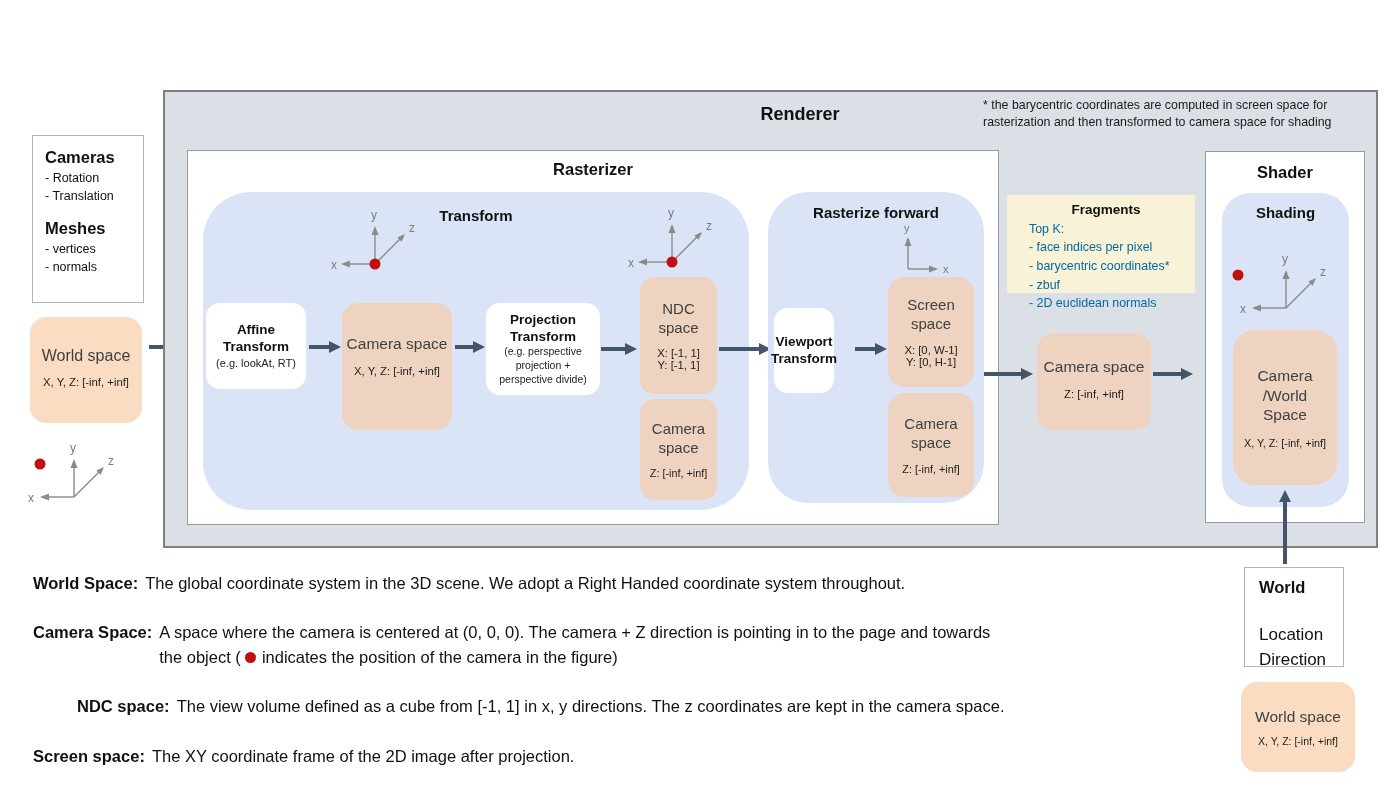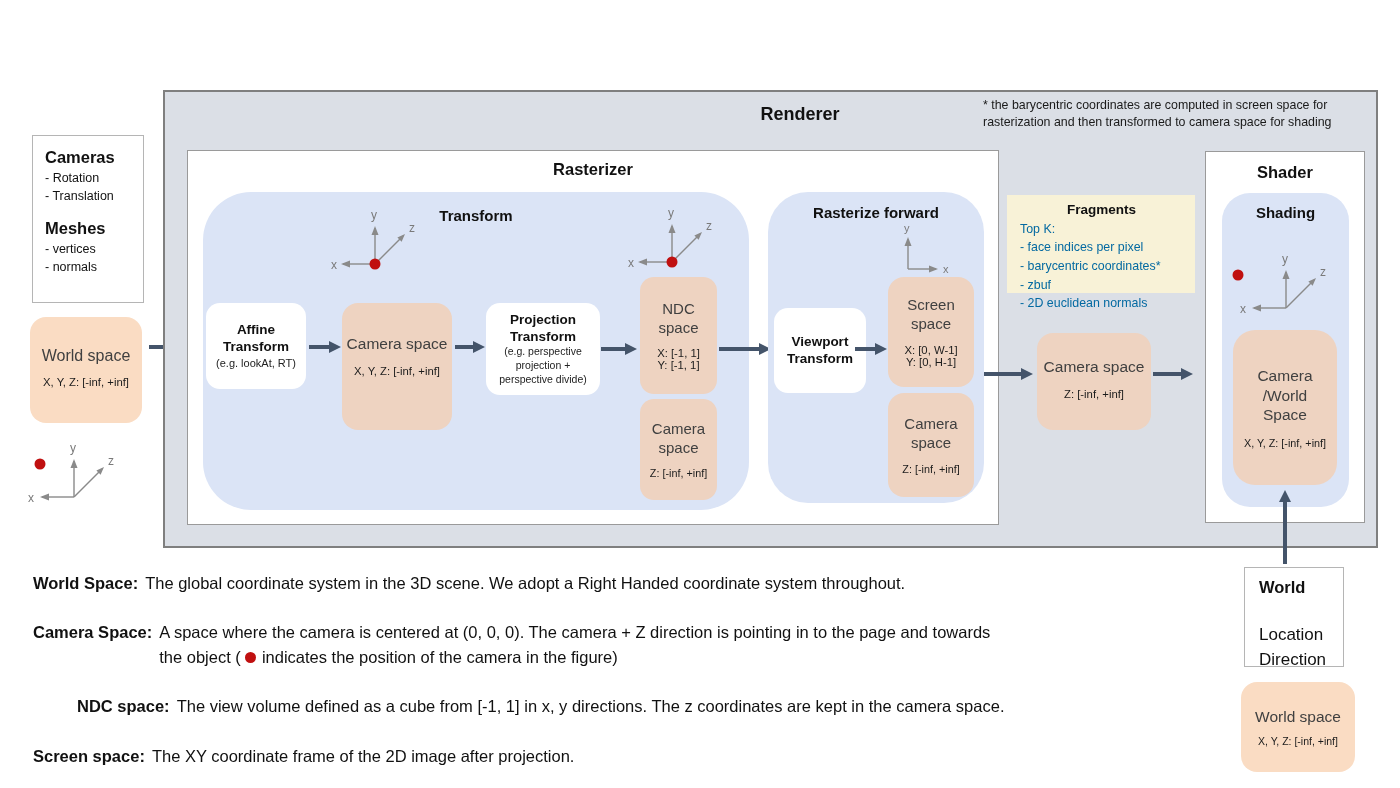--- a/index.html
+++ b/index.html
@@ -164,21 +164,21 @@
 
   <svg class="abs" style="left:888px;top:223px;" width="64" height="58" viewBox="0 0 64 58">
     <line x1="20" y1="46" x2="20" y2="16" stroke="#8a8a8a" stroke-width="1.4"></line>
     <polygon points="20,14 16.5,23 23.5,23" fill="#8a8a8a"></polygon>
     <line x1="20" y1="46" x2="48" y2="46" stroke="#8a8a8a" stroke-width="1.4"></line>
     <polygon points="50,46 41,42.5 41,49.5" fill="#8a8a8a"></polygon>
     <text x="16" y="9" font-size="11" fill="#7a7a7a">y</text>
     <text x="55" y="50" font-size="11" fill="#7a7a7a">x</text>
   </svg>
 
-  <div class="abs round14 vcenter center" style="left:774px;top:308px;width:92px;height:85px;background:#fff;">
+  <div class="abs round14 vcenter center" style="left:774px;top:308px;width:60px;height:85px;background:#fff;">
     <div class="h-box pre">Viewport
 Transform</div>
   </div>
 
   <div class="arr-r" style="left:855px;top:347px;width:20px;"></div>
 
   <div class="abs peach-muted round16 vcenter" style="left:888px;top:277px;width:86px;height:110px;gap:10px;">
     <div class="space-label pre center" style="font-size:15px;">Screen
 space</div>
     <div class="range pre center">X: [0, W-1]
@@ -186,21 +186,21 @@
   </div>
 
   <div class="abs peach-muted round16 vcenter" style="left:888px;top:393px;width:86px;height:104px;gap:10px;">
     <div class="space-label pre center" style="font-size:15px;">Camera
 space</div>
     <div class="range center" style="font-size:10.8px;">Z: [-inf, +inf]</div>
   </div>
 
   <div class="arr-r" style="left:984px;top:372px;width:37px;"></div>
 
-  <div class="abs yellow-box" style="left:1007px;top:195px;width:188px;height:98px;padding:7px 12px 0 13px;">
+  <div class="abs yellow-box" style="left:1007px;top:195px;width:188px;height:98px;padding:7px 12px 0 22px;">
     <div class="h-box center" style="margin-bottom:1px;">Fragments</div>
     <div class="frag-line">Top K:</div>
     <div class="frag-line">- face indices per pixel</div>
     <div class="frag-line">- barycentric coordinates*</div>
     <div class="frag-line">- zbuf</div>
     <div class="frag-line">- 2D euclidean normals</div>
   </div>
 
   <div class="abs peach-muted round16 vcenter" style="left:1037px;top:333px;width:114px;height:97px;gap:12px;padding-bottom:6px;">
     <div class="space-label">Camera space</div>

